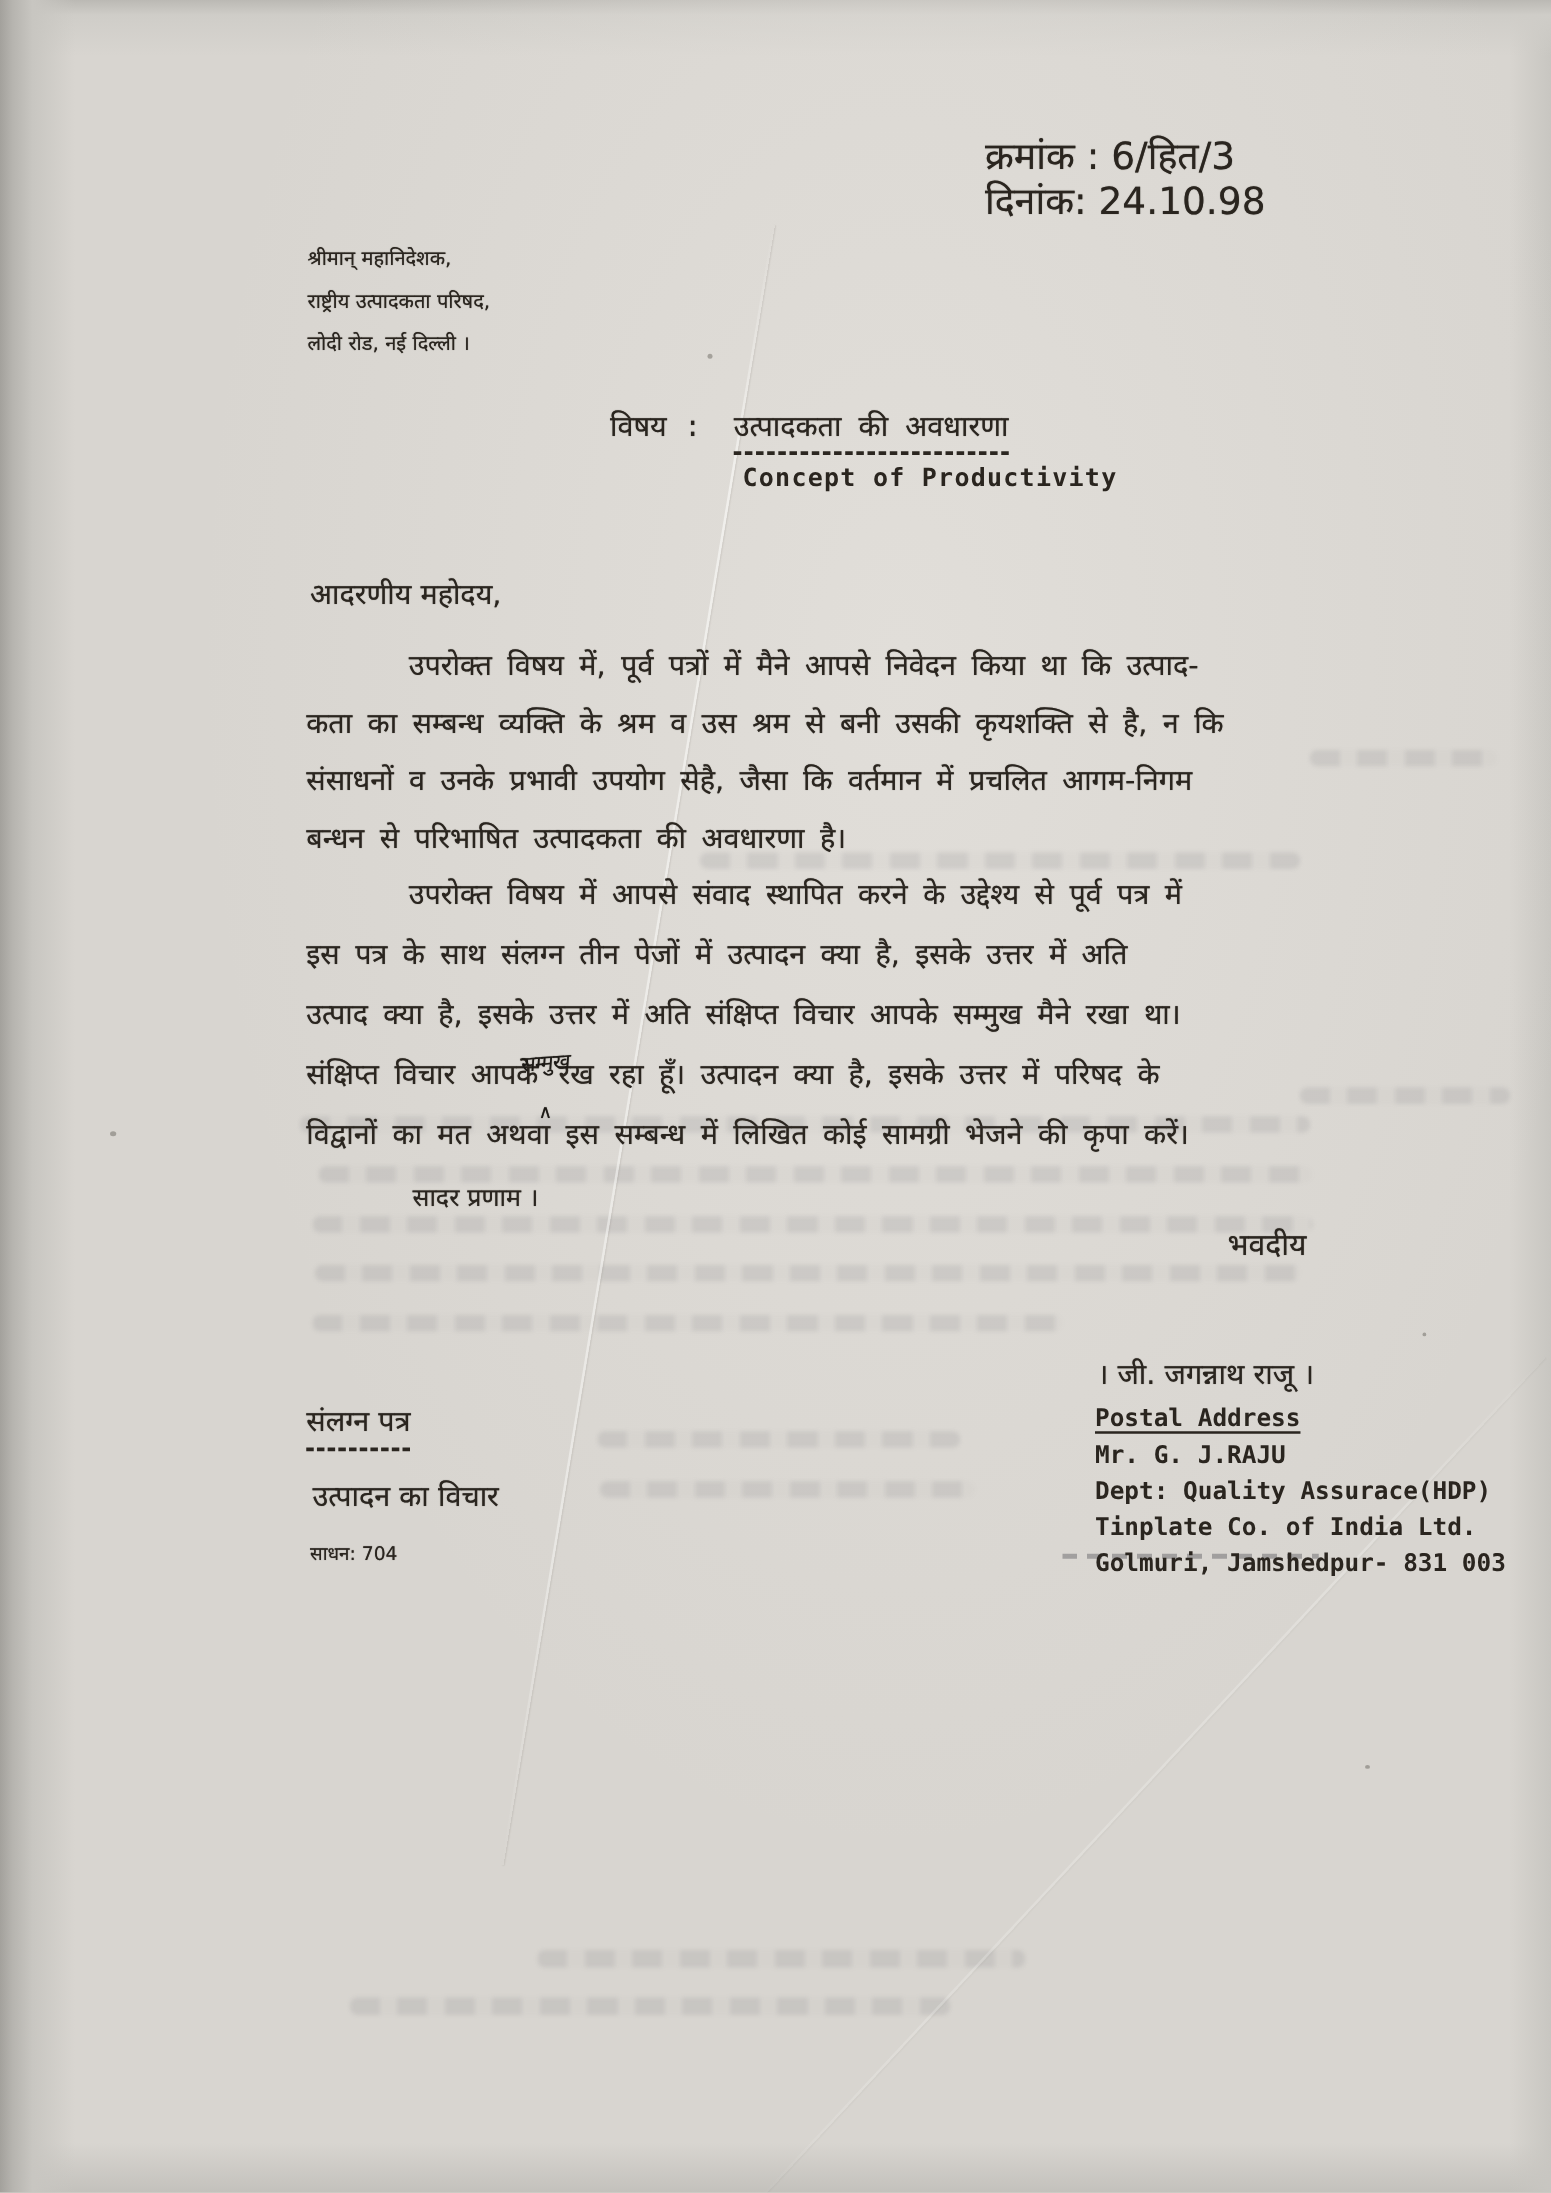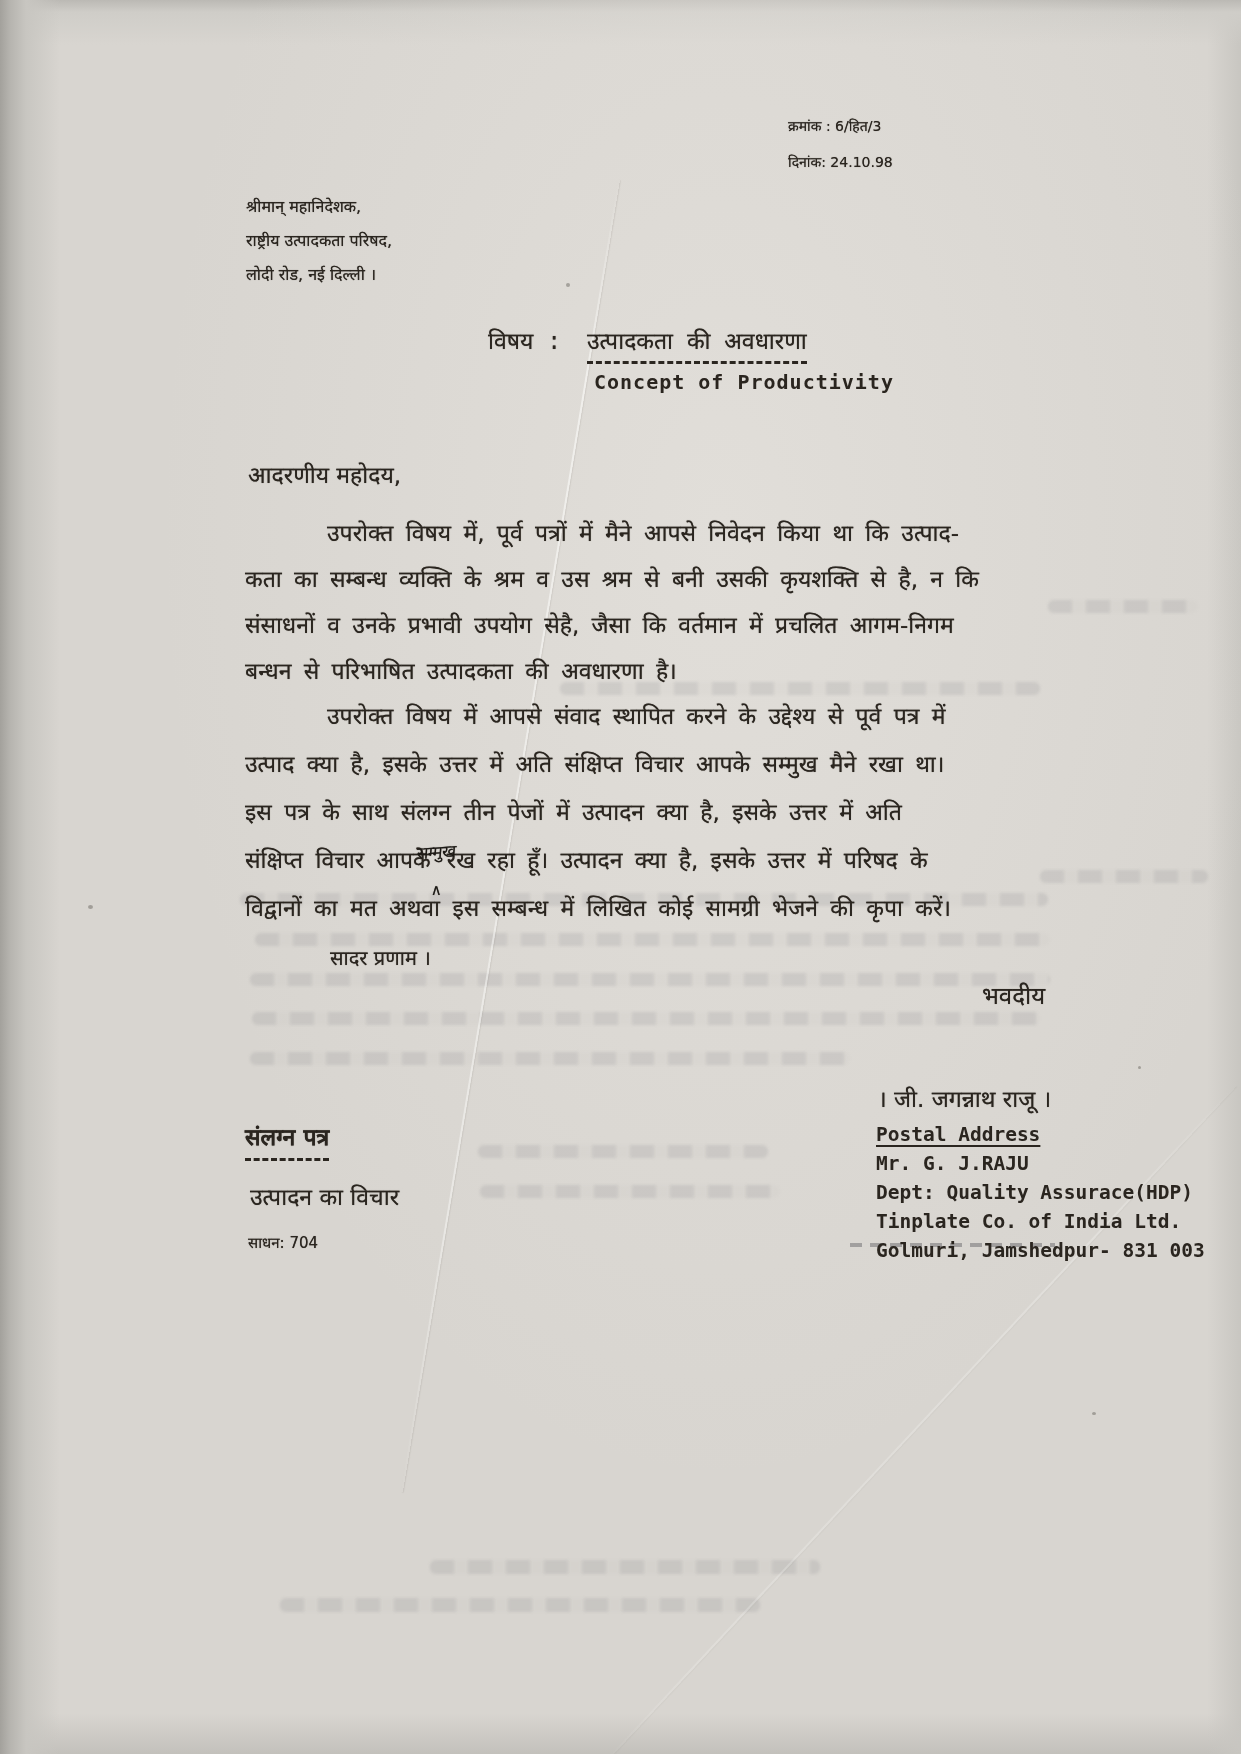--- a/index.html
+++ b/index.html
@@ -13,41 +13,41 @@
       radial-gradient(ellipse at 58% 30%, rgba(226,223,218,0.9) 0%, rgba(226,223,218,0) 55%),
       linear-gradient(90deg, #a3a19c 0px, #b6b4af 10px, #c8c6c1 26px, rgba(216,213,208,0) 60px),
       linear-gradient(180deg, #bbb9b4 0px, #cfcdc8 12px, rgba(216,213,208,0) 45px),
       linear-gradient(270deg, #c8c6c1 0px, rgba(216,213,208,0) 34px),
       linear-gradient(0deg, #c3c1bc 0px, rgba(216,213,208,0) 40px);
     font-family:"DejaVu Sans","Liberation Sans",sans-serif;
     color:#2a251f;
   }
   .hi{ color:#2a251f; text-shadow:0 0 0.7px rgba(42,37,31,0.75); }
   .abs{ position:absolute; white-space:nowrap; }
-  .ref-block{ top:108px; left:788px; font-size:14px; line-height:36px; }
+  .ref-block{ top:108px; left:788px; font-size:30px; line-height:36px; }
   .recipient{ top:190px; left:246px; font-size:16px; line-height:34px; }
   .subject-row{ top:324px; left:488px; font-size:23px;font-family:Liberation Mono, monospace; }
   .subject-title{ display:inline-block; margin-left:26px; padding-bottom:5px;
                   border-bottom:3px dashed #2b2620; }
   .mono{ font-family:"DejaVu Sans Mono","Liberation Mono",monospace; font-weight:bold; }
   .subject-en{ top:370px; left:594px; font-size:20px; letter-spacing:1px; }
   .salutation{ top:458px; left:248px; font-size:23px;text-align:center; }
   .para{ font-size:23px; word-spacing:5px; }
   .para .line{ white-space:nowrap; }
   .para1{ top:510px; left:245px; line-height:46px; }
   .para2{ top:692px; left:245px; line-height:48px; }
   .indent{ padding-left:82px; }
   .insert-wrap{ position:relative; display:inline-block; width:16px; height:10px; }
   .caret-mark{ position:absolute; left:0; top:8px; font-size:15px; color:#1d1a16; }
   .handwritten{ position:absolute; left:-14px; top:-30px; font-size:17px;
                 transform:skewX(-8deg) rotate(-4deg); color:#1d1a16; letter-spacing:-0.5px; }
   .regards{ top:944px; left:330px; font-size:20px; }
   .yours{ top:978px; left:982px; font-size:24px; }
   .signature{ top:1082px; left:878px; font-size:23px; }
-  .enclosure-h{ top:1120px; left:245px; font-size:23px;font-weight:bold; }
+  .enclosure-h{ top:1120px; left:245px; font-size:23px; }
   .enclosure-h .u{ display:inline-block; padding-bottom:6px; border-bottom:3px dashed #2b2620; }
   .enclosure-item{ top:1180px; left:250px; font-size:23px;text-align:right; }
   .enclosure-ref{ top:1232px; left:248px; font-size:15px; }
   .postal{ top:1120px; left:876px; font-size:19.5px; line-height:29px; }
   .postal .head{ text-decoration:underline; text-decoration-thickness:2px; text-underline-offset:4px; }
   
   .bleed{ position:absolute; height:13px; border-radius:6px; filter:blur(1.6px);
           background:repeating-linear-gradient(90deg, rgba(105,105,112,0.14) 0 24px,
                      rgba(105,105,112,0.02) 24px 38px); pointer-events:none; }
   .b1{ top:600px; left:1048px; width:150px; }
@@ -125,22 +125,22 @@
 
   <div class="abs para para1 hi">
     <div class="line indent">उपरोक्त विषय में, पूर्व पत्रों में मैने आपसे निवेदन किया था कि उत्पाद-</div>
     <div class="line">कता का सम्बन्ध व्यक्ति के श्रम व उस श्रम से बनी उसकी कृयशक्ति से है, न कि</div>
     <div class="line">संसाधनों व उनके प्रभावी उपयोग सेहै, जैसा कि वर्तमान में प्रचलित आगम-निगम</div>
     <div class="line">बन्धन से परिभाषित उत्पादकता की अवधारणा है।</div>
   </div>
 
   <div class="abs para para2 hi">
     <div class="line indent">उपरोक्त विषय में आपसे संवाद स्थापित करने के उद्देश्य से पूर्व पत्र में</div>
+    <div class="line">इस पत्र के साथ संलग्न तीन पेजों में उत्पादन क्या है, इसके उत्तर में अति</div>
     <div class="line">उत्पाद क्या है, इसके उत्तर में अति संक्षिप्त विचार आपके सम्मुख मैने रखा था।</div>
-    <div class="line">इस पत्र के साथ संलग्न तीन पेजों में उत्पादन क्या है, इसके उत्तर में अति</div>
     <div class="line">
       <span>संक्षिप्त विचार आपके</span><span class="insert-wrap"><span class="caret-mark">∧</span><span class="handwritten">सम्मुख</span></span><span>रख रहा हूँ।  उत्पादन क्या है, इसके उत्तर में परिषद के</span>
     </div>
     <div class="line">विद्वानों का मत अथवा इस सम्बन्ध में लिखित कोई सामग्री भेजने की कृपा करें।</div>
   </div>
 
   <div class="abs regards hi">सादर प्रणाम ।</div>
   <div class="abs yours hi">भवदीय</div>
   <div class="abs signature hi">। जी. जगन्नाथ राजू ।</div>
 

